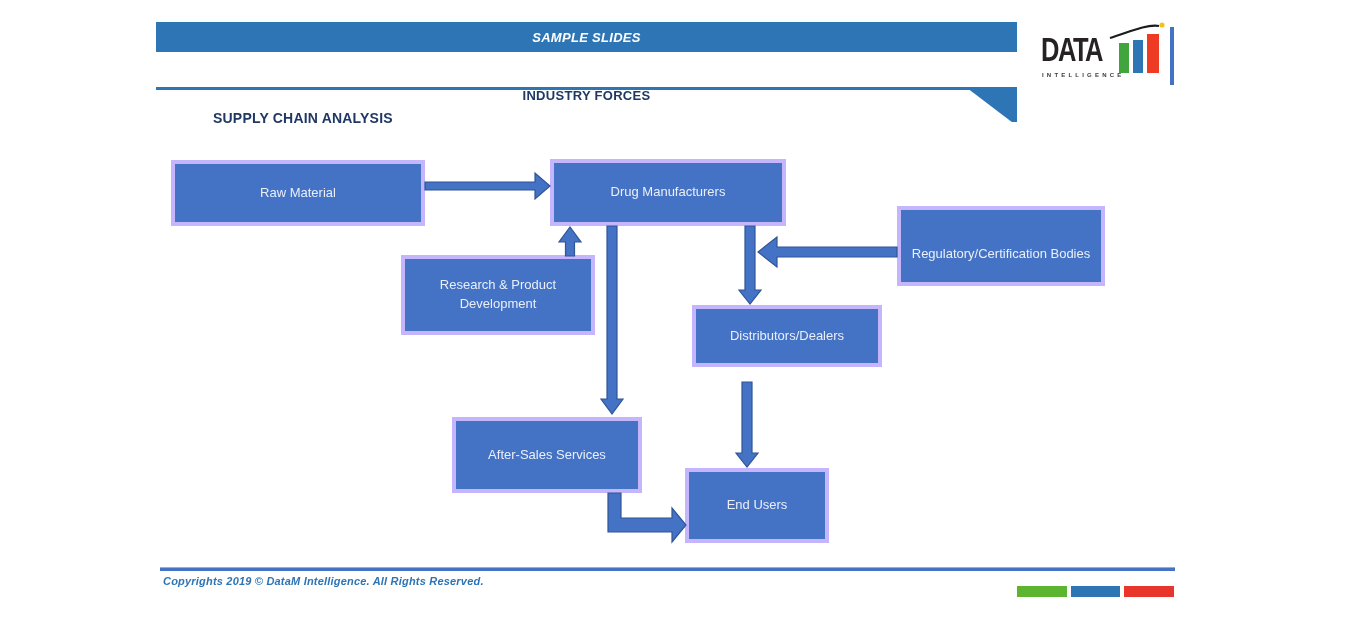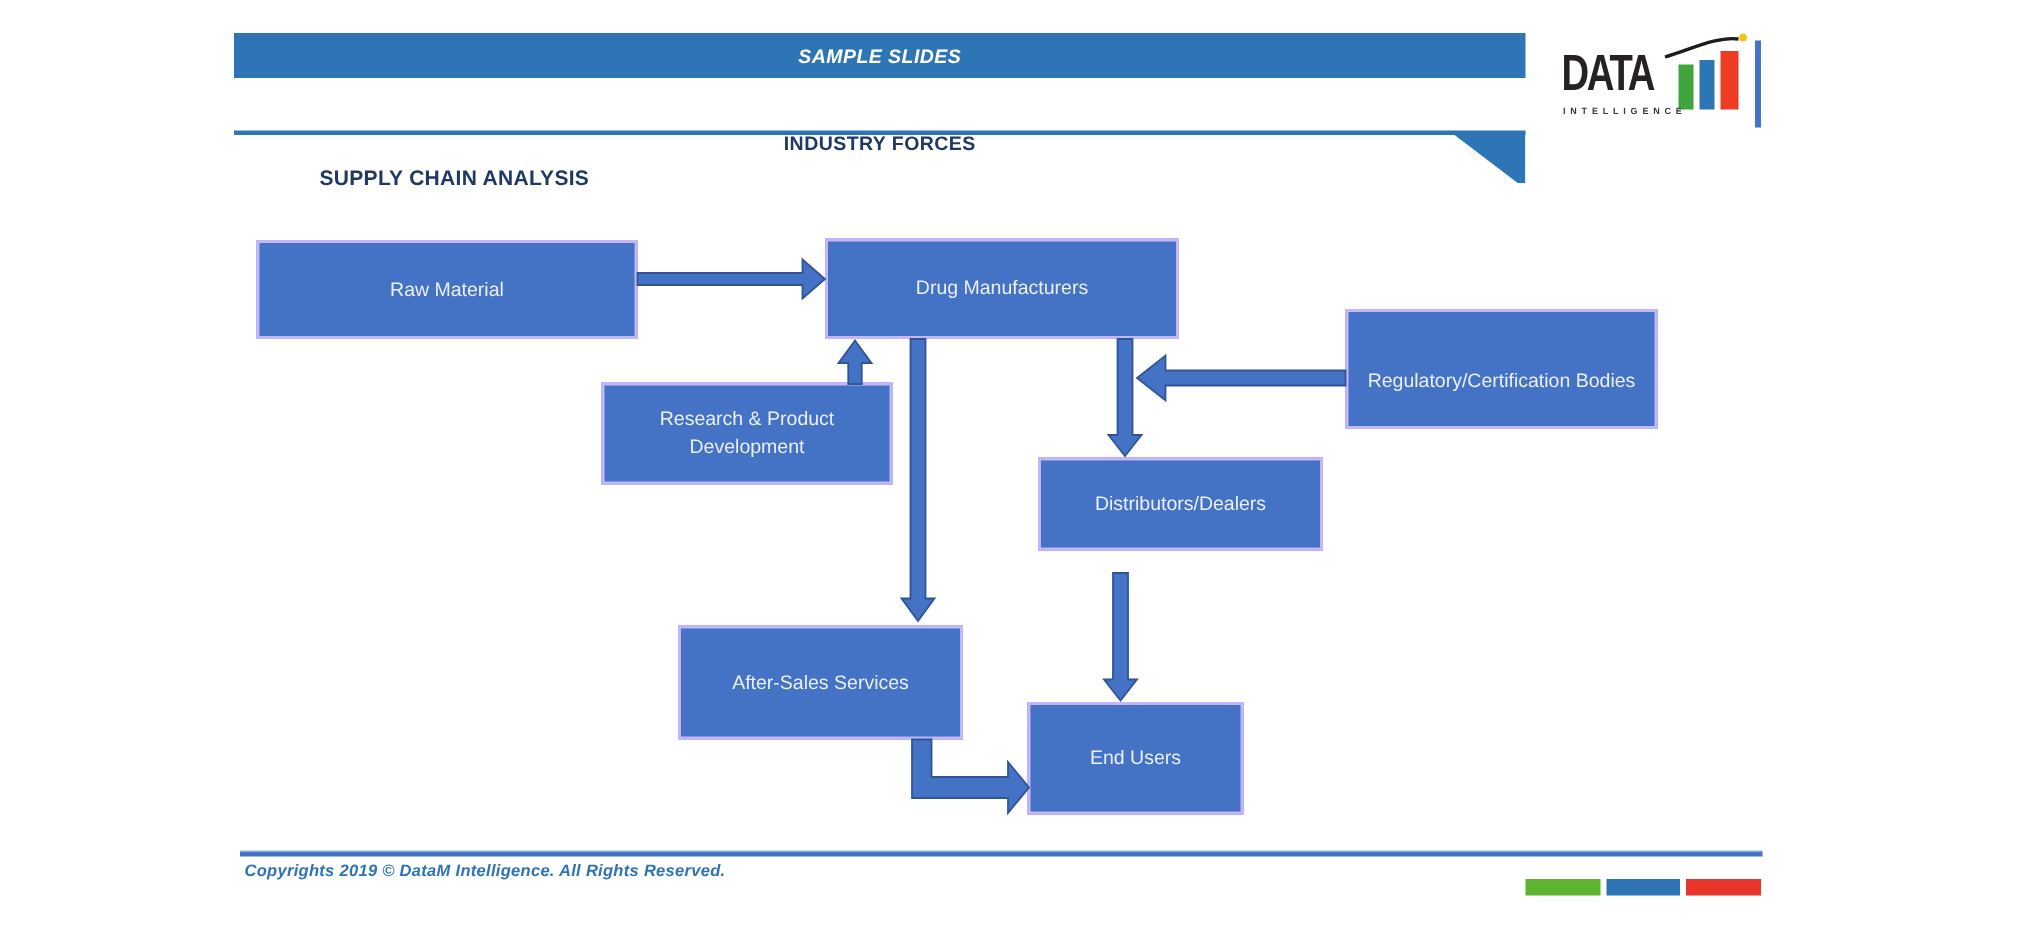--- a/index.html
+++ b/index.html
@@ -30,26 +30,26 @@
   .logo-sub { position:absolute; left:3px; top:52px; font-size:6px; font-weight:bold;
               letter-spacing:3.2px; color:#3a3a3a; white-space:nowrap; }
   .logo-curve { position:absolute; left:70px; top:2px; }
   .logo-divider { left:1170px; top:27px; width:4px; height:58px; background:#4472c4; }
 
   
   .slide-title { left:213px; top:110px; font-size:14px; font-weight:bold;
                  color:#1f3864; letter-spacing:.2px; }
 
   
-  .node { position:absolute; background:#4472c4; border:2px solid #c4b5fd;
+  .node { position:absolute; background:#4472c4; border:4px solid #c4b5fd;
           display:flex; align-items:center; justify-content:center; text-align:center;
           color:#eaeff9; font-size:13px; line-height:1.45; }
   .n-raw   { left:171px; top:160px; width:254px; height:66px; }
   .n-drug  { left:550px; top:159px; width:236px; height:67px; }
-  .n-res   { left:401px; top:255px; width:194px; height:68px; }
+  .n-res   { left:401px; top:255px; width:194px; height:80px; }
   .n-res span  { max-width:160px; }
   .n-reg   { left:897px; top:206px; width:208px; height:80px; }
   .n-reg span  { max-width:180px;margin-top:16px; }
   .n-dist  { left:692px; top:305px; width:190px; height:62px;justify-content:center; }
   .n-after { left:452px; top:417px; width:190px; height:76px; }
   .n-end   { left:685px; top:468px; width:144px; height:75px; }
 
   .arrows { left:0; top:0; pointer-events:none; }
   .arrows path { fill:#4472c4; stroke:#2f5597; stroke-width:1.2; }
 

